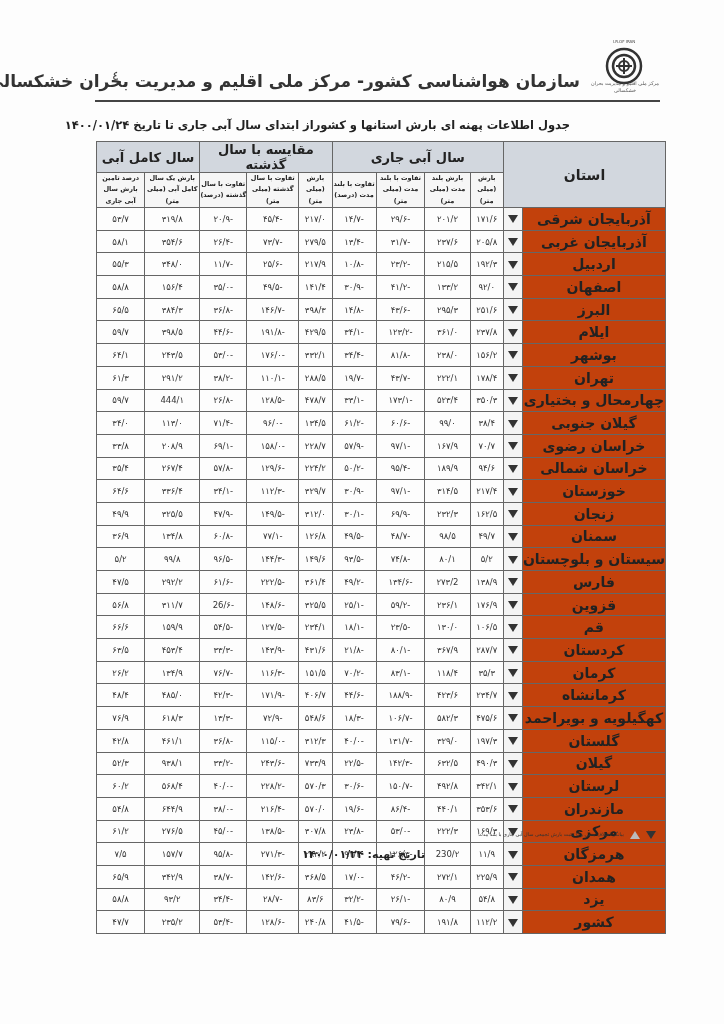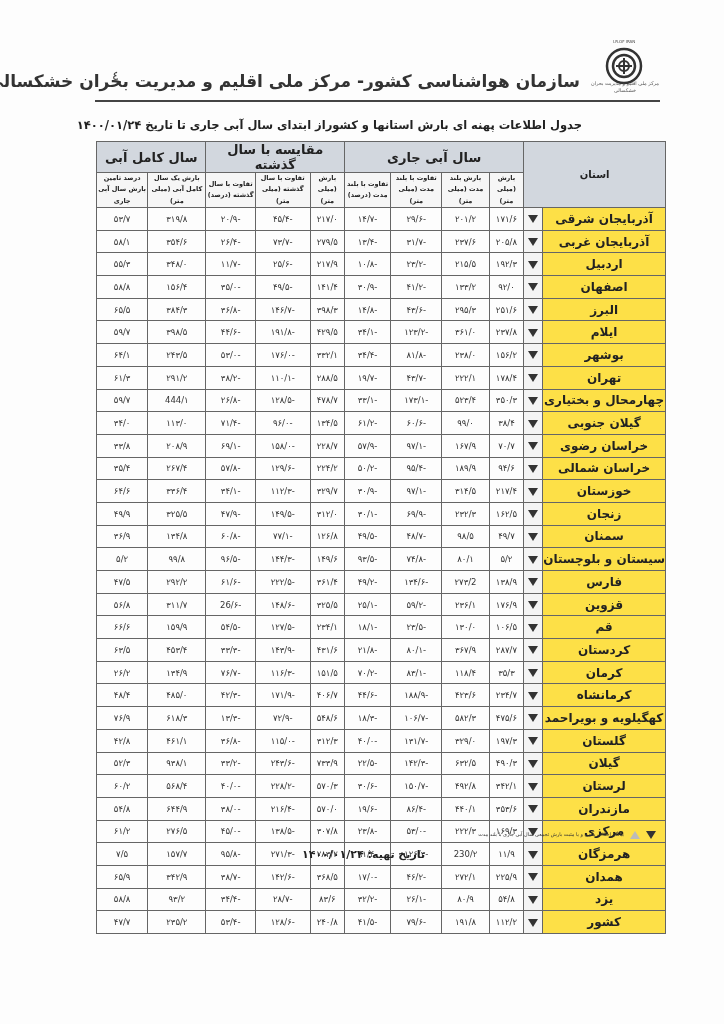--- a/index.html
+++ b/index.html
@@ -3,28 +3,28 @@
 <meta charset="utf-8">
 <style>
   html, body { margin:0; padding:0; background:#fdfdfd; }
   body { width:724px; height:1024px; position:relative; overflow:hidden; font-family:"DejaVu Sans", sans-serif; color:#222; }
   .page-num { position:absolute; left:112px; top:68px; font-size:13px; color:#444; }
   .header { position:absolute; left:225px; top:36px; width:435px; height:60px; }
   .header-title { position:absolute; right:80px; top:35px; font-size:17px; font-weight:bold; color:#333; white-space:nowrap; direction:rtl; }
   .logo { position:absolute; right:10px; top:0; width:56px; height:60px; }
   .logo-caption { position:absolute; right:0px; top:44px; width:70px; font-size:5px; text-align:center; color:#555; direction:rtl; line-height:1.3; }
   .rule { position:absolute; left:95px; top:100px; width:565px; height:2px; background:#444; }
-  .table-title { position:absolute; left:162px; top:118px; width:420px; text-align:center; font-size:11.5px; font-weight:bold; direction:rtl; white-space:nowrap; color:#222; }
+  .table-title { position:absolute; left:150px; top:118px; width:420px; text-align:center; font-size:11.5px; font-weight:bold; direction:rtl; white-space:nowrap; color:#222; }
   table.data { position:absolute; left:96px; top:141px; width:570px; border-collapse:collapse; direction:rtl; font-size:8.5px; }
   table.data td, table.data th { border:1px solid #666; text-align:center; padding:0; height:21.7px; }
   table.data th { background:#d2d7de; font-weight:bold; font-size:7px; }
   table.data th.grp { font-size:13px; height:20px; }
   table.data th.sub { height:34px; background:#f6f6f6; font-weight:bold; font-size:6.5px; line-height:1.7; }
-  table.data th.prov-h { font-size:10px; width:66px; }
-  td.prov { background:#fde047; font-weight:bold; font-size:12px; white-space:nowrap; }
+  table.data th.prov-h { font-size:14px; width:66px; }
+  td.prov { background:#c2410c; font-weight:bold; font-size:14px; white-space:nowrap; }
   td.arrow { width:18px; background:#f4f4f4; }
   td.arrow .tri { display:inline-block; width:0; height:0; border-left:5px solid transparent; border-right:5px solid transparent; border-top:8px solid #333; vertical-align:middle; }
   td.num { color:#333; }
   table.data { border:1.5px solid #333; }
   .footer { position:absolute; left:280px; top:828px; width:400px; height:20px; direction:rtl; }
   .legend { position:absolute; right:24px; top:3px; font-size:5px; color:#333; white-space:nowrap; }
   .legend .tri { display:inline-block; width:0; height:0; border-left:5px solid transparent; border-right:5px solid transparent; border-top:8px solid #333; vertical-align:middle; margin-left:6px; }
   .legend .tri-up { display:inline-block; width:0; height:0; border-left:5px solid transparent; border-right:5px solid transparent; border-bottom:8px solid #bbb; vertical-align:middle; margin-left:6px; }
   .prep-date { position:absolute; left:22px; top:0; font-size:11px; font-weight:bold; white-space:nowrap; direction:rtl;margin-top:20px; }
 </style>

